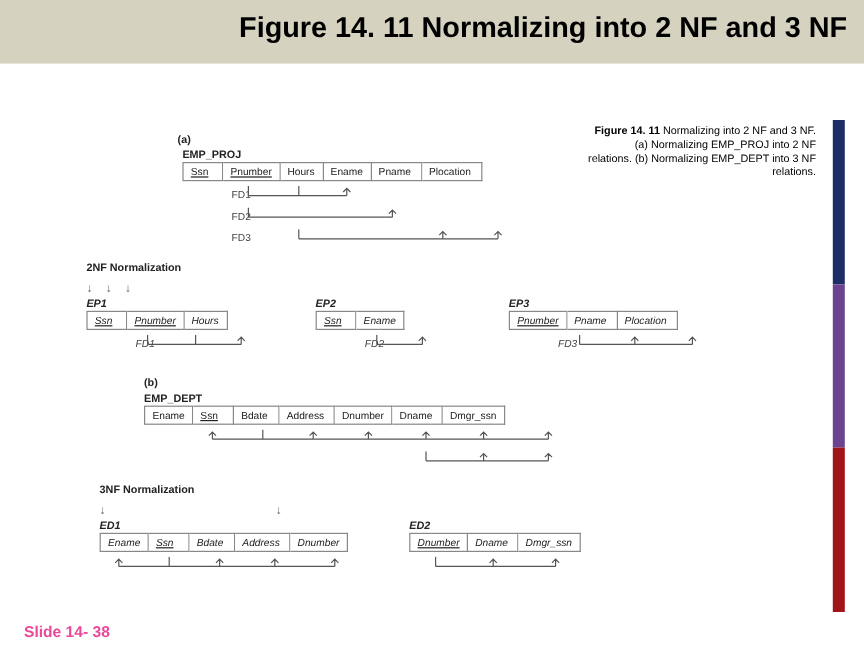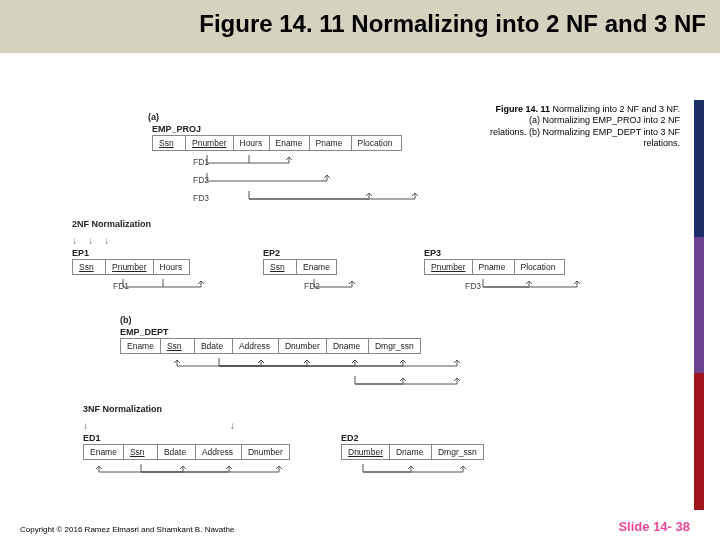--- a/index.html
+++ b/index.html
@@ -58,21 +58,21 @@
     display:flex; align-items:center;
   }
   .schema .cell.underline { text-decoration: underline; }
   .schema .cell + .cell { border-left: none; }
 
   .fd-block { margin-top: 2px; }
   .fd-row { display:flex; align-items:flex-end; margin-bottom:4px; height:14px; }
   .fd-label { font-size:8.5px; color:#444; width:26px;padding-left:41px; }
 
   .group { margin-bottom: 10px; }
-  .row3 { display:flex; gap:30px; align-items:flex-start; }
+  .row3 { display:flex; gap:30px; align-items:flex-start;font-style:italic; }
 
   .footer {
     position:absolute; bottom:6px; left:20px; right:30px;
     display:flex; justify-content:space-between; align-items:flex-end;
   }
   .copyright { font-size:8px; color:#000; }
   .slidenum { font-size:13px; font-weight:bold; color:#ec4899; }
 
   
   .w-ssn{min-width:34px}.w-pnum{min-width:46px}.w-hours{min-width:36px}
@@ -234,15 +234,14 @@
         <svg width="160" height="12" style="margin-top:2px;">
           <path d="M22 0 V8 M22 8 H70 M70 8 V2 M67 5 L70 2 L73 5 M22 8 H122 M122 8 V2 M119 5 L122 2 L125 5" stroke="#555" fill="none"></path>
         </svg>
       </div>
     </div>
   </div>
 
 </div>
 
 <div class="footer">
-  <div class="copyright">Copyright © 2016 Ramez Elmasri and Shamkant B. Navathe</div>
   <div class="slidenum">Slide 14- 38</div>
 </div>
 
 </body></html>

